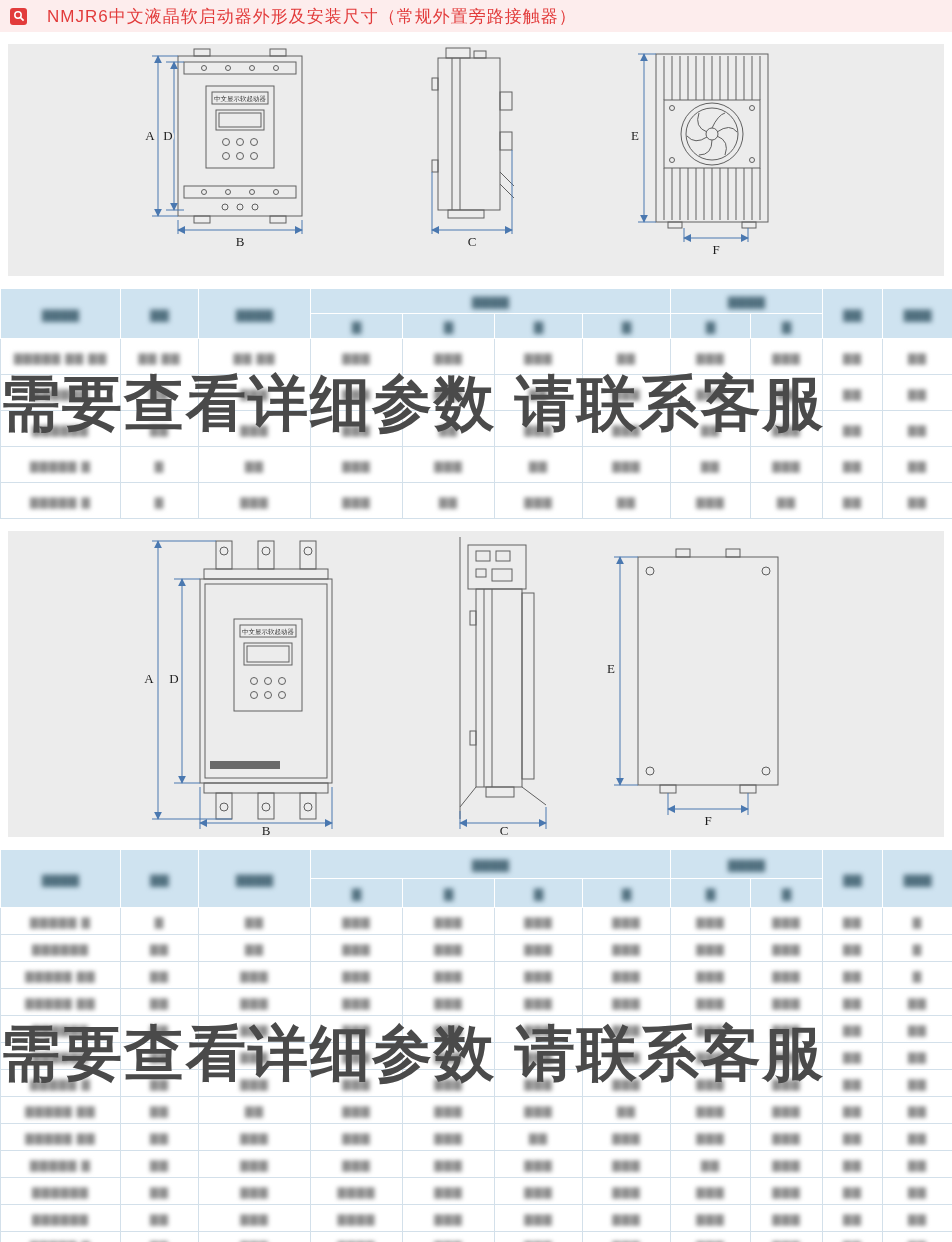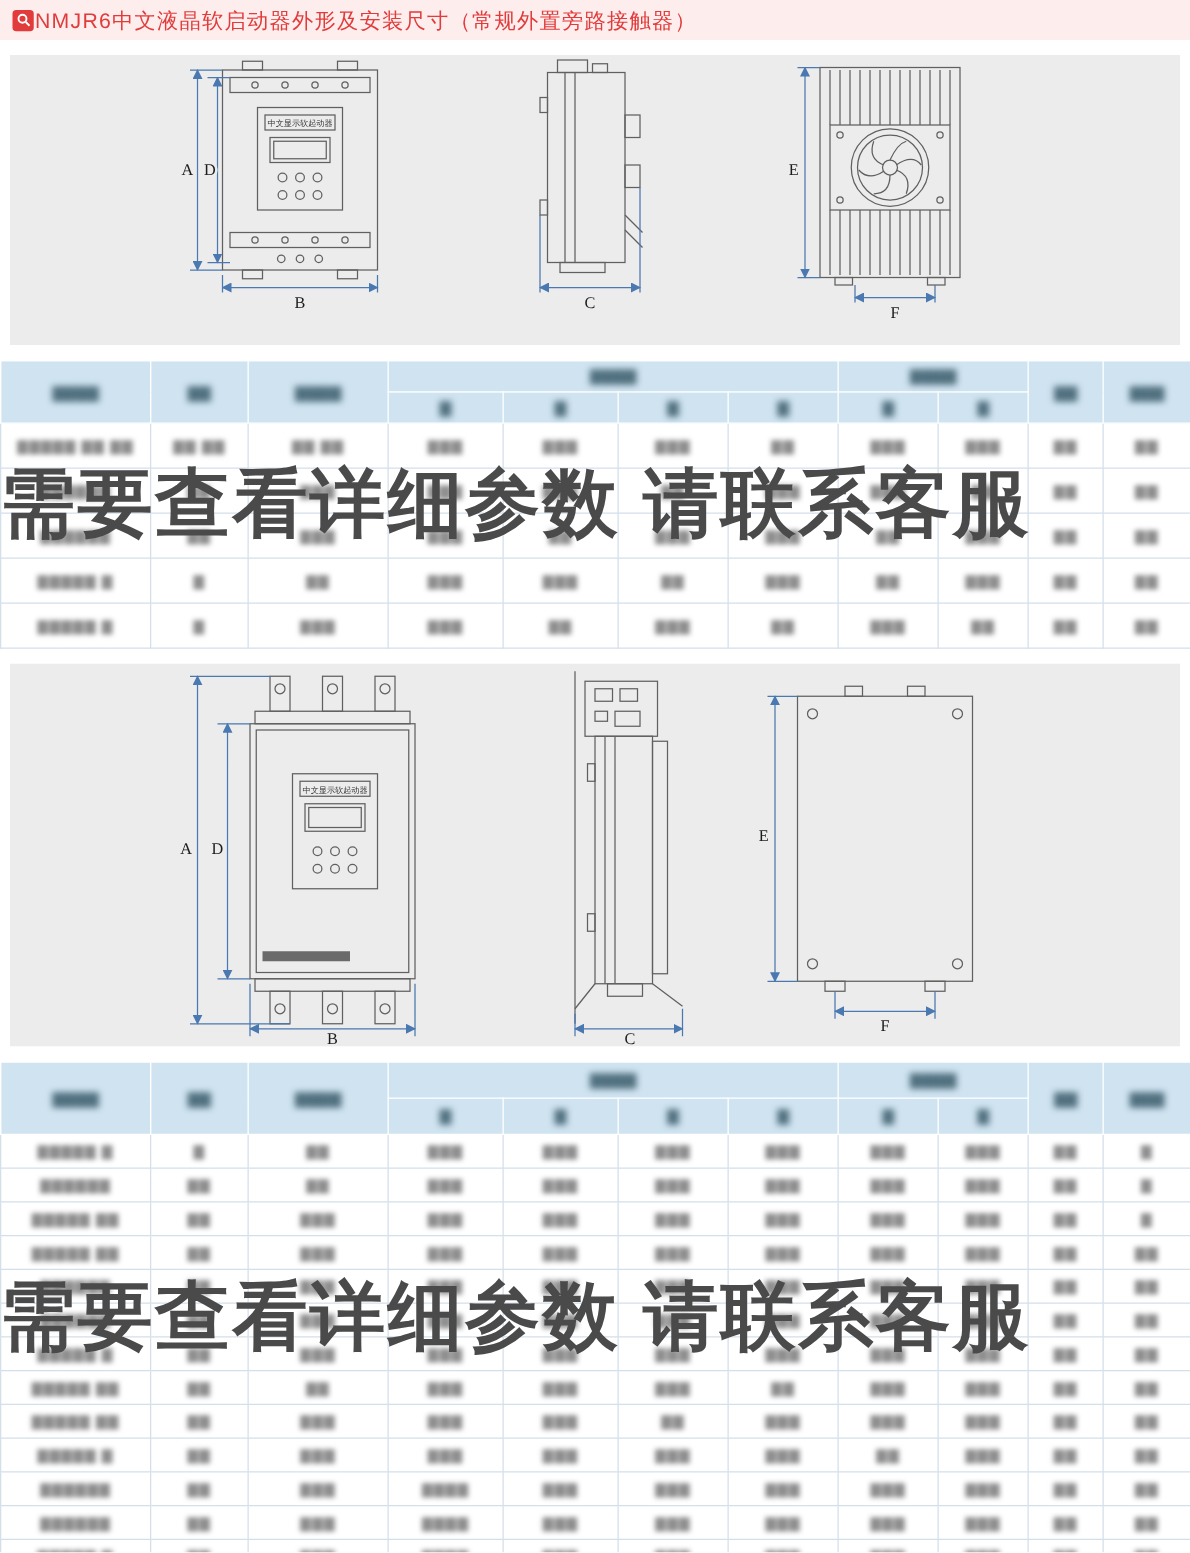--- a/index.html
+++ b/index.html
@@ -1,20 +1,20 @@
 <!DOCTYPE html>
 <html><head>
 <meta charset="utf-8">
 <style>
   html,body{margin:0;padding:0;background:#fff;}
   body{width:952px;font-family:"Liberation Sans", sans-serif;}
   .page{width:952px;height:1242px;overflow:hidden;position:relative;background:#fff;}
 
   
-  .title-bar{background:#fdeded;display:flex;align-items:center;gap:1px;padding:7px 10px;height:18px;}
+  .title-bar{background:#fdeded;display:flex;align-items:center;gap:20px;padding:7px 10px;height:18px;}
   .title-icon{width:17px;height:17px;background:#e23b3b;border-radius:3px;display:flex;align-items:center;justify-content:center;flex:0 0 auto;}
   .title-text{color:#e23b3b;font-size:17px;font-weight:400;margin:0;letter-spacing:1px;white-space:nowrap;}
 
   
   .panel{background:#ececec;margin:12px 8px;}
   .panel svg{display:block;}
   .dev rect,.dev circle,.dev path,.dev line{stroke:#606060;fill:none;stroke-width:1;}
   .dim path,.dim line{stroke:#4a78b0;fill:none;stroke-width:1;}
   .lbl{font-size:13px;fill:#1c1c1c;text-anchor:middle;paint-order:stroke;stroke:#ececec;stroke-width:4px;font-family:"Liberation Serif", serif;}
   .plate{font-size:6.5px;fill:#333;text-anchor:middle;}

